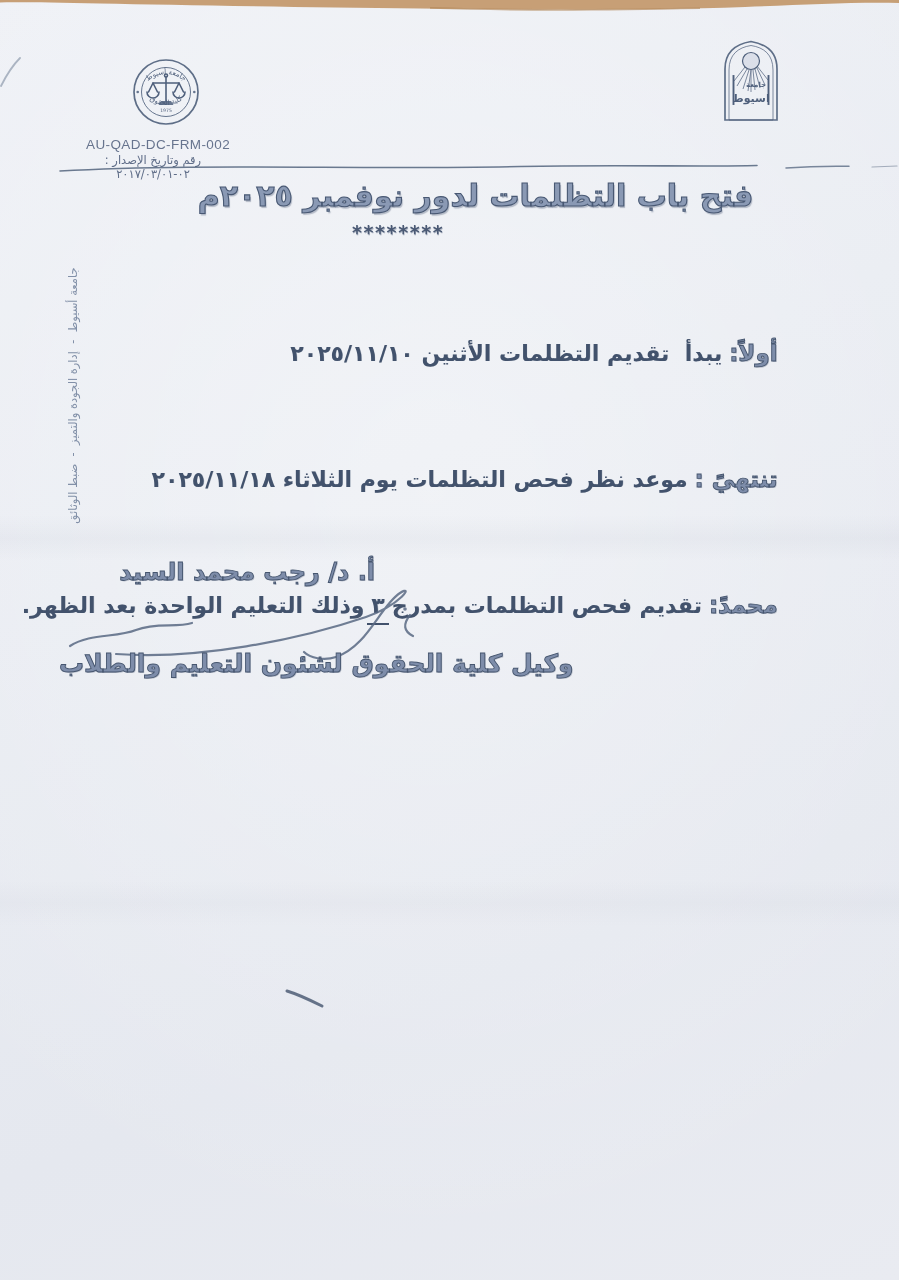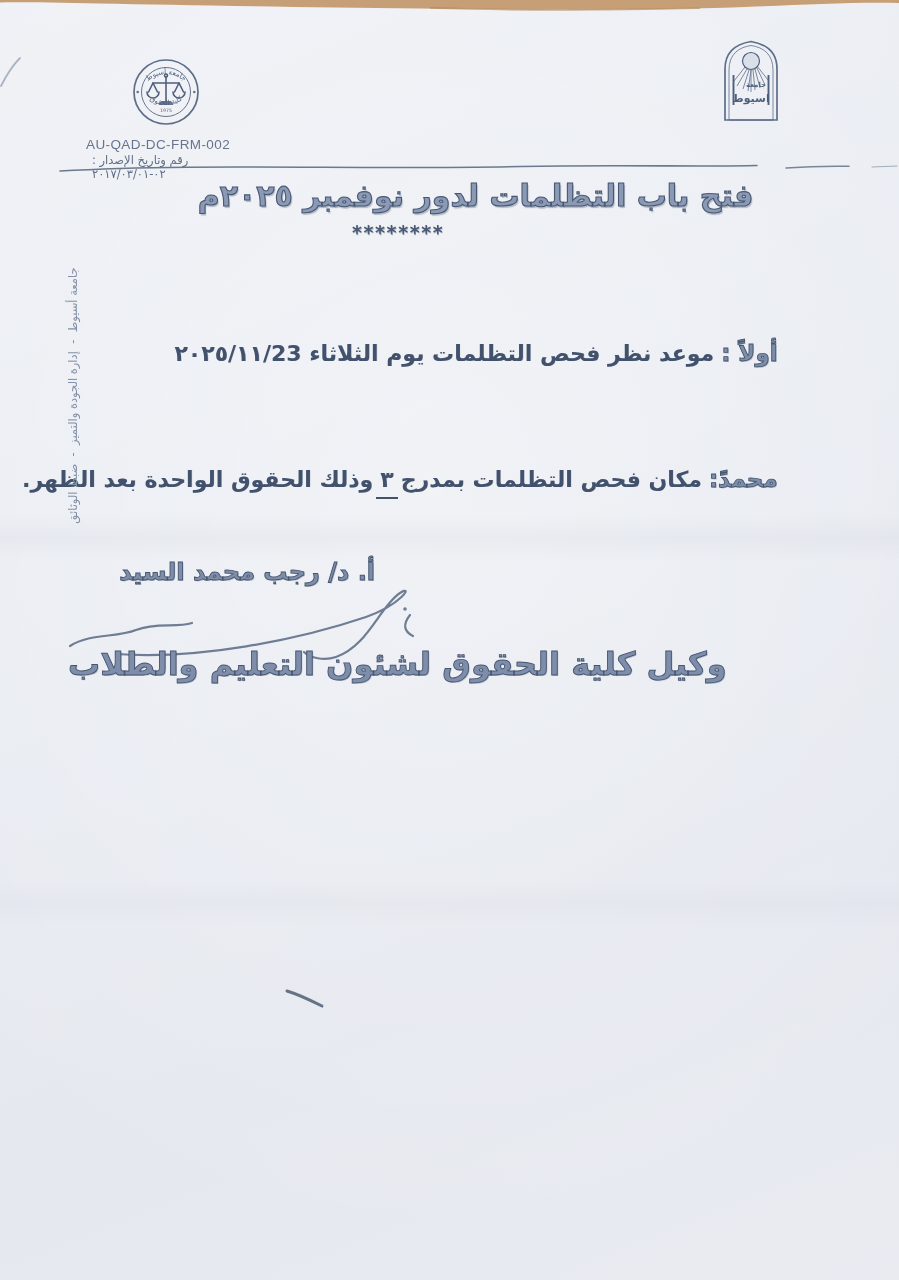--- a/index.html
+++ b/index.html
@@ -21,22 +21,22 @@
   
   #law-seal { left:131px; top:56px; width:70px; height:72px; }
   #form-code {
     left:86px; top:137px;
     font-family:"Liberation Sans", sans-serif;
     font-size:13.5px; letter-spacing:0.4px;
     color:#67748e;
     text-align:right;
   }
   #issue-line {
-    left:92px; top:153px; width:170px;
-    direction:rtl; text-align:left;
+    left:68px; top:153px; width:170px;
+    direction:rtl; text-align:center;
     font-size:11.5px; color:#5f6d88;
   }
   #header-rule { left:0; top:158px; width:899px; height:22px; }
   #uni-emblem { left:719px; top:36px; width:64px; height:88px; }
 
   
   .display {
     font-weight:bold;
     color:#8a99b4;
     -webkit-text-stroke:1.1px #485873;
@@ -71,21 +71,21 @@
   }
   .hall-num {
     display:inline-block;
     border-bottom:2px solid #42526c;
     padding:0 4px; margin:0 3px;
   }
 
   
   #sig-name { right:524px; top:556px; direction:rtl; white-space:pre; font-size:24px; line-height:32px; }
   #sig-scribble { left:58px; top:576px; width:445px; height:112px; }
-  #sig-role { left:68px; top:647px; direction:rtl; white-space:pre; font-size:32px; line-height:34px; }
+  #sig-role { left:59px; top:647px; direction:rtl; white-space:pre; font-size:25px; line-height:34px; }
 
   
   #side-note {
     left:-69px; top:385px; width:290px; height:21px;
     transform:rotate(-90deg); transform-origin:center;
     direction:rtl; text-align:center;
     font-size:11.5px; color:#8focus;
     color:#8290a8; white-space:pre;
   }
 
@@ -161,24 +161,27 @@
   </g>
   <text x="36" y="51" text-anchor="middle" font-size="7" font-weight="bold" fill="#4e5f7b">جامعة</text>
   <text x="31" y="66" text-anchor="middle" font-size="11" font-weight="bold" fill="#4e5f7b">اسيوط</text>
 </svg>
 
 <div id="doc-title" class="abs display">فتح باب التظلمات لدور نوفمبر ٢٠٢٥م</div>
 <div id="separator" class="abs">********</div>
 
 <div id="items" class="abs">
   <div class="item">
-    <span class="item-label display-sm">أولاً :</span><span class="item-text">موعد نظر فحص التظلمات يوم الثلاثاء ٢٠٢٥/١١/23</span>
+    <span class="item-label display-sm">أولاً:</span><span class="item-text">يبدأ  تقديم التظلمات الأثنين ٢٠٢٥/١١/١٠</span>
   </div>
   <div class="item">
-    <span class="item-label display-sm">محمدً:</span><span class="item-text">مكان فحص التظلمات بمدرج</span><span class="item-text hall-num">٣</span><span class="item-text">وذلك الحقوق الواحدة بعد الظهر.</span>
+    <span class="item-label display-sm">تنتهيً :</span><span class="item-text">موعد نظر فحص التظلمات يوم الثلاثاء ٢٠٢٥/١١/١٨</span>
+  </div>
+  <div class="item">
+    <span class="item-label display-sm">محمدً:</span><span class="item-text">تقديم فحص التظلمات بمدرج</span><span class="item-text hall-num">٣</span><span class="item-text">وذلك التعليم الواحدة بعد الظهر.</span>
   </div>
 </div>
 
 <div id="sig-name" class="abs display-sm">أ. د/ رجب محمد السيد</div>
 
 <svg id="sig-scribble" class="abs" viewBox="0 0 445 112">
   <g fill="none" stroke="#5a6a84" stroke-width="2.2" stroke-linecap="round" opacity="0.85">
     <path d="M12,70 C32,57 58,62 78,54 C98,46 118,52 134,47"></path>
     <path d="M58,78 C140,84 240,64 308,41 C344,28 356,8 342,17 C322,30 310,70 278,81 C266,85 252,82 246,76"></path>
     <path d="M352,39 q-11,14 3,21"></path>

